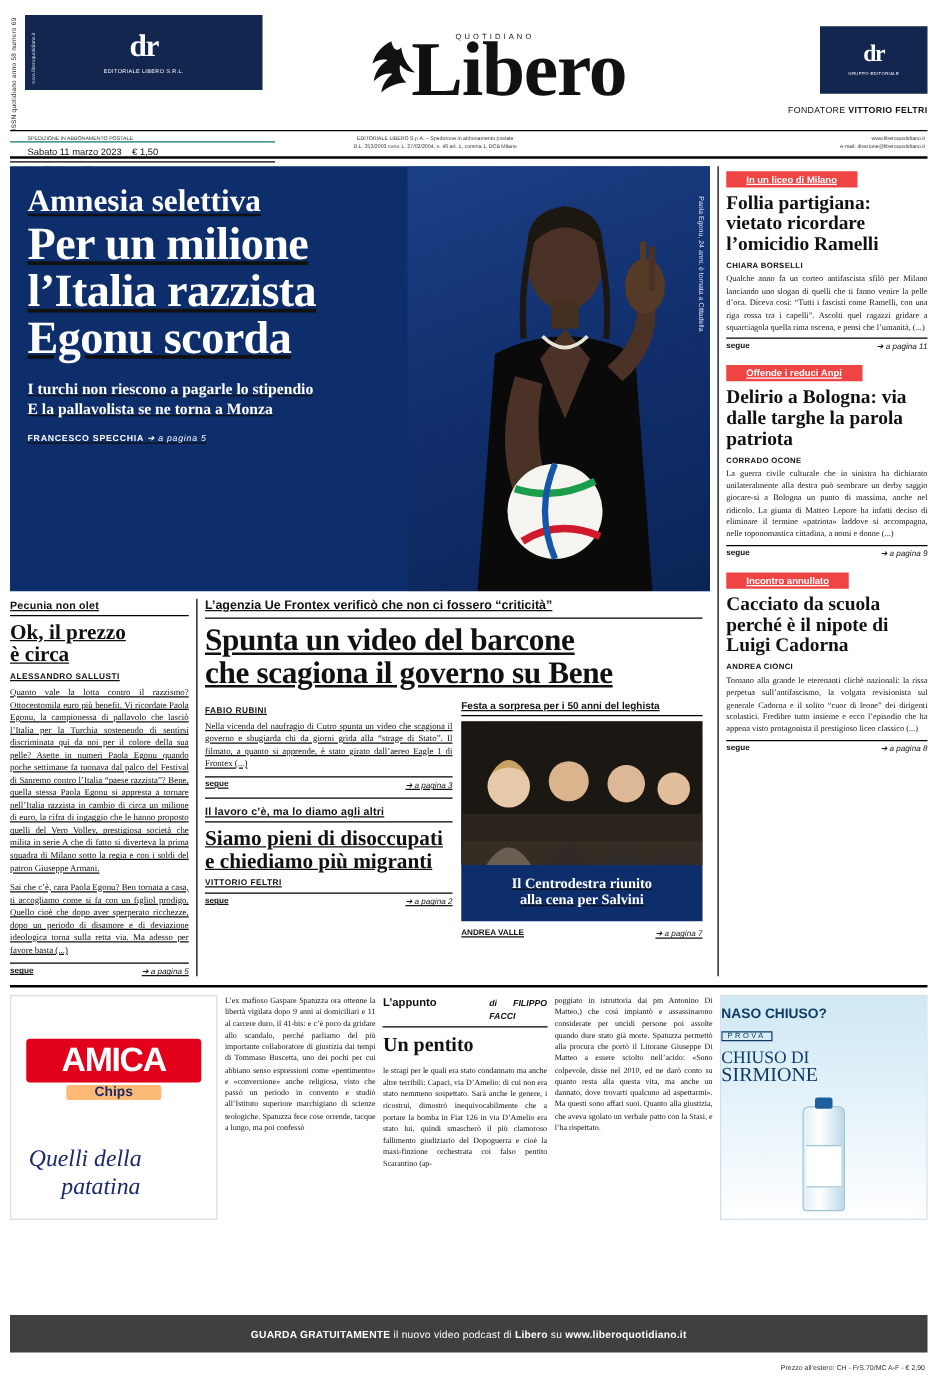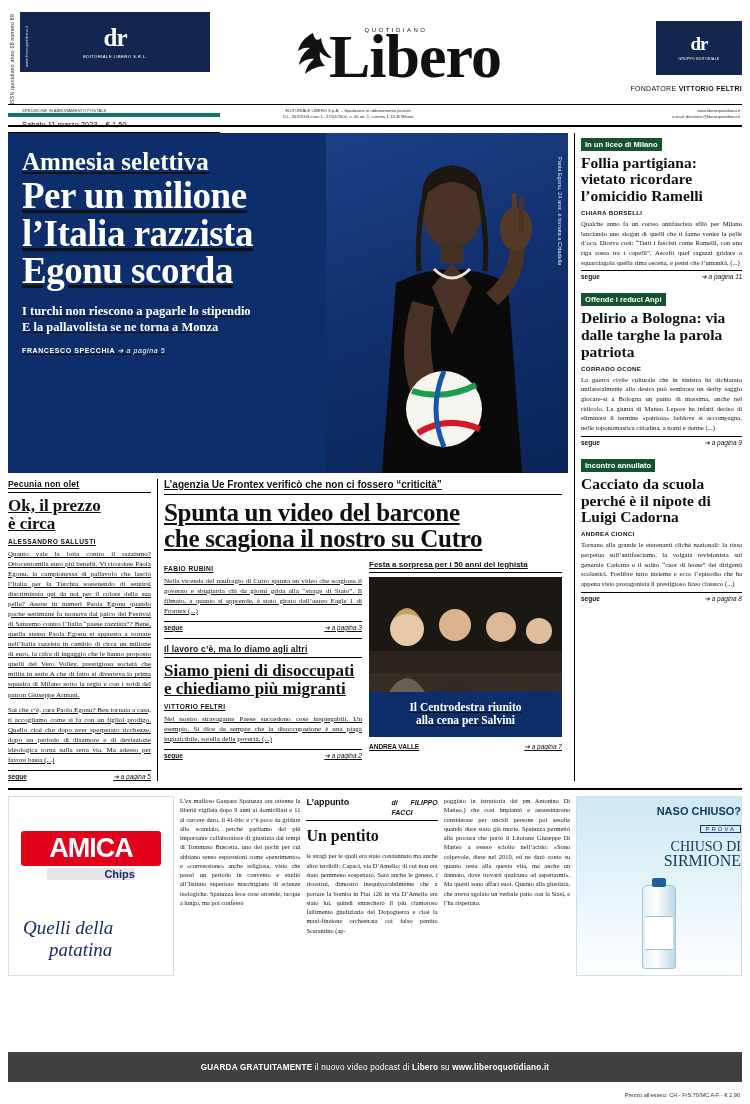--- a/index.html
+++ b/index.html
@@ -24,21 +24,21 @@
     font-family: "Liberation Sans", sans-serif;
   }
   .dr-box {
     background: #12264f; color: #fff; width: 190px; height: 60px;
     display: flex; flex-direction: column; align-items: center; justify-content: center;
     position: relative;
   }
   .dr-logo { font-family: "Liberation Serif", serif; font-size: 25px; font-weight: bold; letter-spacing: -1px; line-height: 1; }
   .dr-sub { font-size: 4.4px; letter-spacing: .3px; margin-top: 4px; font-family: "Liberation Sans", sans-serif; }
   .dr-side { font-size: 4px; writing-mode: vertical-rl; transform: rotate(180deg); position: absolute; left: 4px; bottom: 5px; color: #cbd4e6; font-family: "Liberation Sans", sans-serif; }
-  .mast-left-bot { border-top: 4px solid #0f766e; border-bottom: 1px solid #000; margin-top: 6px; padding: 3px 0 3px 14px; font-size: 7.5px; font-family: "Liberation Sans", sans-serif; }
+  .mast-left-bot { border-top: 1px solid #0f766e; border-bottom: 1px solid #000; margin-top: 6px; padding: 3px 0 3px 14px; font-size: 7.5px; font-family: "Liberation Sans", sans-serif; }
   .mast-issue { font-size: 5.4px; padding: 3px 0 0 14px; color: #333; font-family: "Liberation Sans", sans-serif; }
 
   .mast-center { flex: 1; display: flex; flex-direction: column; align-items: center; justify-content: center; position: relative; }
   .quotidiano { font-size: 6px; letter-spacing: 2.5px; font-family: "Liberation Sans", sans-serif; margin-bottom: -6px; }
   .libero-wrap { display: flex; align-items: center; justify-content: center; }
   .libero { font-family: "Liberation Serif", serif; font-weight: bold; font-size: 62px; letter-spacing: -1px; line-height: .95; }
   .eagle { width: 44px; height: 46px; margin-right: -6px; margin-bottom: 4px; }
 
   .mast-right { width: 170px; display: flex; flex-direction: column; align-items: flex-end; justify-content: center; }
   .dr-box2 { background: #12264f; color: #fff; width: 86px; height: 54px; display: flex; flex-direction: column; align-items: center; justify-content: center; }
@@ -93,42 +93,42 @@
   .b-right { width: 193px; }
 
   .photo-box { width: 100%; height: 115px; background: linear-gradient(150deg,#3a3228,#16130f 70%); position: relative; overflow: hidden; }
   .photo-cap { background: #0d2d6b; color: #fff; text-align: center; font-size: 11.5px; font-weight: bold; line-height: 1.2; padding: 9px 6px; }
   .festa-kicker { font-size: 8px; font-weight: bold; font-family: "Liberation Sans", sans-serif; border-bottom: 1px solid #000; padding-bottom: 3px; margin-bottom: 4px; }
 
   .hr-thin { border-top: 1px solid #000; margin: 6px 0 5px; }
 
   
   .r-item { margin-bottom: 7px; }
-  .r-kicker { font-size: 7.6px; font-weight: bold; font-family: "Liberation Sans", sans-serif; background: #14532d; color: #fff; padding: 2px 4px; display: inline-block; }
+  .r-kicker { font-size: 7.6px; font-weight: bold; font-family: "Liberation Sans", sans-serif; background: #ef4444; color: #fff; padding: 2px 16px; display: inline-block; text-decoration: underline; }
   .r-head { font-size: 15.5px; font-weight: bold; line-height: 1.08; margin-top: 4px; }
   .r-byline { font-size: 6.2px; font-weight: bold; font-family: "Liberation Sans", sans-serif; letter-spacing: .3px; margin: 4px 0 3px; }
   .r-body { font-size: 6.7px; line-height: 1.45; text-align: justify; }
 
   
   .bottom { display: flex; gap: 6px; margin-top: 7px; border-top: 2px solid #000; padding-top: 6px; }
   .ad-amica { width: 168px; height: 180px; background: #ffffff; border: 1px solid #ddd; position: relative; overflow: hidden; }
   .amica-logo { position: absolute; top: 34px; left: 50%; transform: translateX(-50%); width: 140px; }
   .amica-word { background: #e2001a; color: #fff; font-family: "Liberation Sans", sans-serif; font-weight: bold; font-size: 27px; text-align: center; letter-spacing: -1px; padding: 2px 0; border-radius: 3px; }
-  .chips-word { background: #e5e5e5; color: #1b2a6b; font-family: "Liberation Sans", sans-serif; font-weight: bold; font-size: 11px; text-align: right; width: 88px; margin: 2px auto 0; border-radius: 2px; }
+  .chips-word { background: #fdba74; color: #1b2a6b; font-family: "Liberation Sans", sans-serif; font-weight: bold; font-size: 11px; text-align: center; width: 76px; margin: 2px auto 0; border-radius: 2px; }
   .amica-tag { position: absolute; bottom: 14px; left: 14px; font-family: "Liberation Serif", serif; font-style: italic; font-size: 19px; color: #1b2a6b; line-height: 1.15; }
 
   .bot-col { width: 122px; font-size: 6.4px; line-height: 1.45; text-align: justify; }
   .bot-col2 { width: 133px; }
   .bot-col3 { width: 128px; }
   .appunto-head { font-size: 9px; font-weight: bold; font-family: "Liberation Sans", sans-serif; border-bottom: 1px solid #000; padding-bottom: 2px; margin-bottom: 3px; display: flex; justify-content: space-between; align-items: baseline; gap: 42px; }
   .appunto-title { font-size: 16px; font-weight: bold; margin-bottom: 4px; }
   .appunto-author { font-size: 7px; font-style: italic; font-weight: bold; }
 
   .ad-sirmione { width: 168px; height: 180px; background: linear-gradient(180deg,#cfe8f4 0%, #e8f4fa 55%, #ffffff 100%); position: relative; overflow: hidden; border: 1px solid #cfe0ea; }
-  .sir-top { text-align: right; padding-top: 8px; }
+  .sir-top { text-align: left; padding-top: 8px; }
   .sir-naso { font-family: "Liberation Sans", sans-serif; font-weight: bold; font-size: 11px; color: #0d3b66; }
   .sir-prova { font-family: "Liberation Sans", sans-serif; font-size: 6px; color: #0d3b66; letter-spacing: 2px; border: 1px solid #0d3b66; display: inline-block; padding: 0 4px; margin-top: 2px; }
   .sir-acqua { font-family: "Liberation Serif", serif; font-size: 14px; color: #0d3b66; margin-top: 4px; line-height: 1.1; }
   .sir-bottle { position: absolute; bottom: 6px; left: 50%; transform: translateX(-50%); width: 34px; height: 84px; background: linear-gradient(90deg,#dff0f8,#ffffff 40%,#bcd9e8); border-radius: 5px 5px 3px 3px; border: 1px solid #9fc4d6; }
   .sir-cap { position: absolute; top: -8px; left: 50%; transform: translateX(-50%); width: 14px; height: 9px; background: #1e5f9e; border-radius: 2px; }
   .sir-label { position: absolute; bottom: 18px; left: 2px; right: 2px; height: 34px; background: #fff; border-top: 1px solid #9fc4d6; border-bottom: 1px solid #9fc4d6; }
 
   
   .footer-bar { position: absolute; left: 8px; right: 8px; bottom: 22px; background: #404040; color: #fff; height: 30px; display: flex; align-items: center; justify-content: center; font-family: "Liberation Sans", sans-serif; font-size: 8.2px; letter-spacing: .2px; }
   .footer-bar b { font-weight: bold; }
@@ -258,42 +258,39 @@
           </div>
           <div class="segue">
             <b>segue</b>
             <span>➔ a pagina 5</span>
           </div>
         </div>
 
         <div class="col-b">
           <div class="occhiello">L’agenzia Ue Frontex verificò che non ci fossero “criticità”</div>
           <div class="headline-lg">Spunta un video del barcone</div>
-          <div class="headline-lg">che scagiona il nostro su Cutro</div>
+          <div class="headline-lg">che scagiona il governo su Bene</div>
 
           <div class="b-split">
             <div class="b-left">
               <div class="byline">FABIO RUBINI</div>
               <div class="body">
                 <p>Nella vicenda del naufragio di Cutro spunta un video che scagiona il governo e sbugiarda chi da giorni grida alla “strage di Stato”. Il filmato, a quanto si apprende, è stato girato dall’aereo Eagle 1 di Frontex (...)</p>
               </div>
               <div class="segue">
                 <b>segue</b>
                 <span>➔ a pagina 3</span>
               </div>
 
               <div class="hr-thin"></div>
 
               <div class="kicker">Il lavoro c’è, ma lo diamo agli altri</div>
               <div class="headline-sm">Siamo pieni di disoccupati</div>
               <div class="headline-sm">e chiediamo più migranti</div>
               <div class="byline">VITTORIO FELTRI</div>
-              <div class="body">
-                <p>Nel nostro stravagante Paese succedono cose inspiegabili. Un esempio. Si dice da sempre che la disoccupazione è una piaga ingualcibile, sorella della povertà, (...)</p>
-              </div>
               <div class="segue">
                 <b>segue</b>
                 <span>➔ a pagina 2</span>
               </div>
             </div>
 
             <div class="b-right">
               <div class="festa-kicker">Festa a sorpresa per i 50 anni del leghista</div>
               <div class="photo-box">
                 <svg viewBox="0 0 193 115" width="193" height="115">

